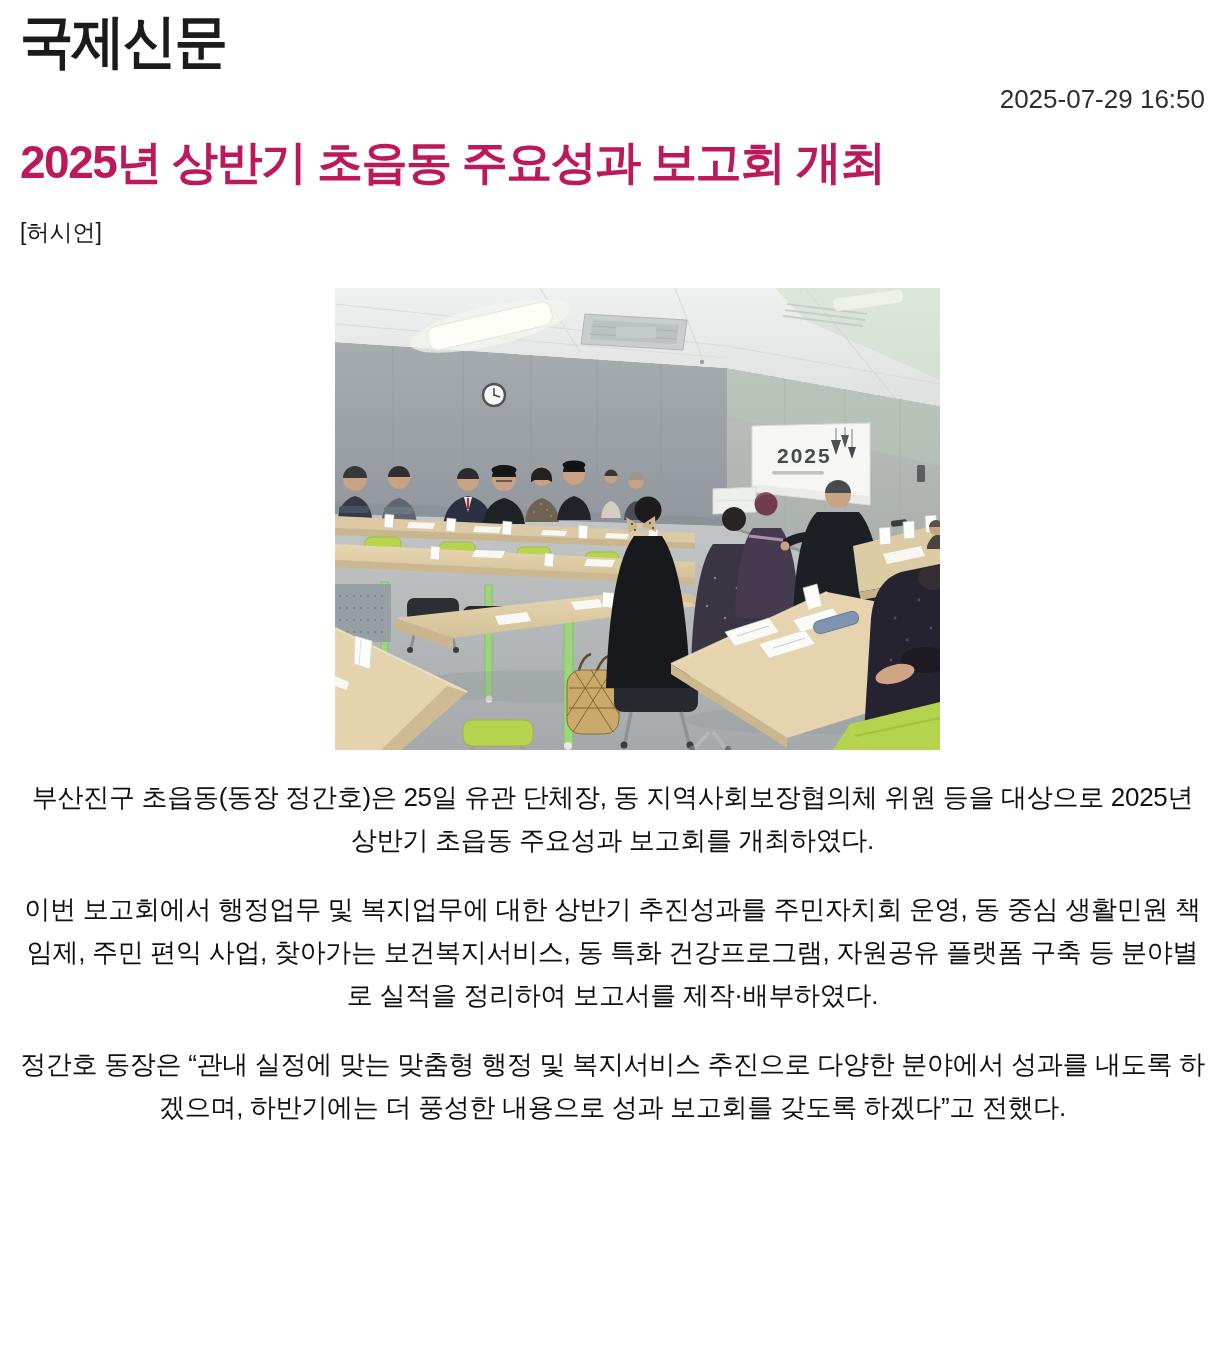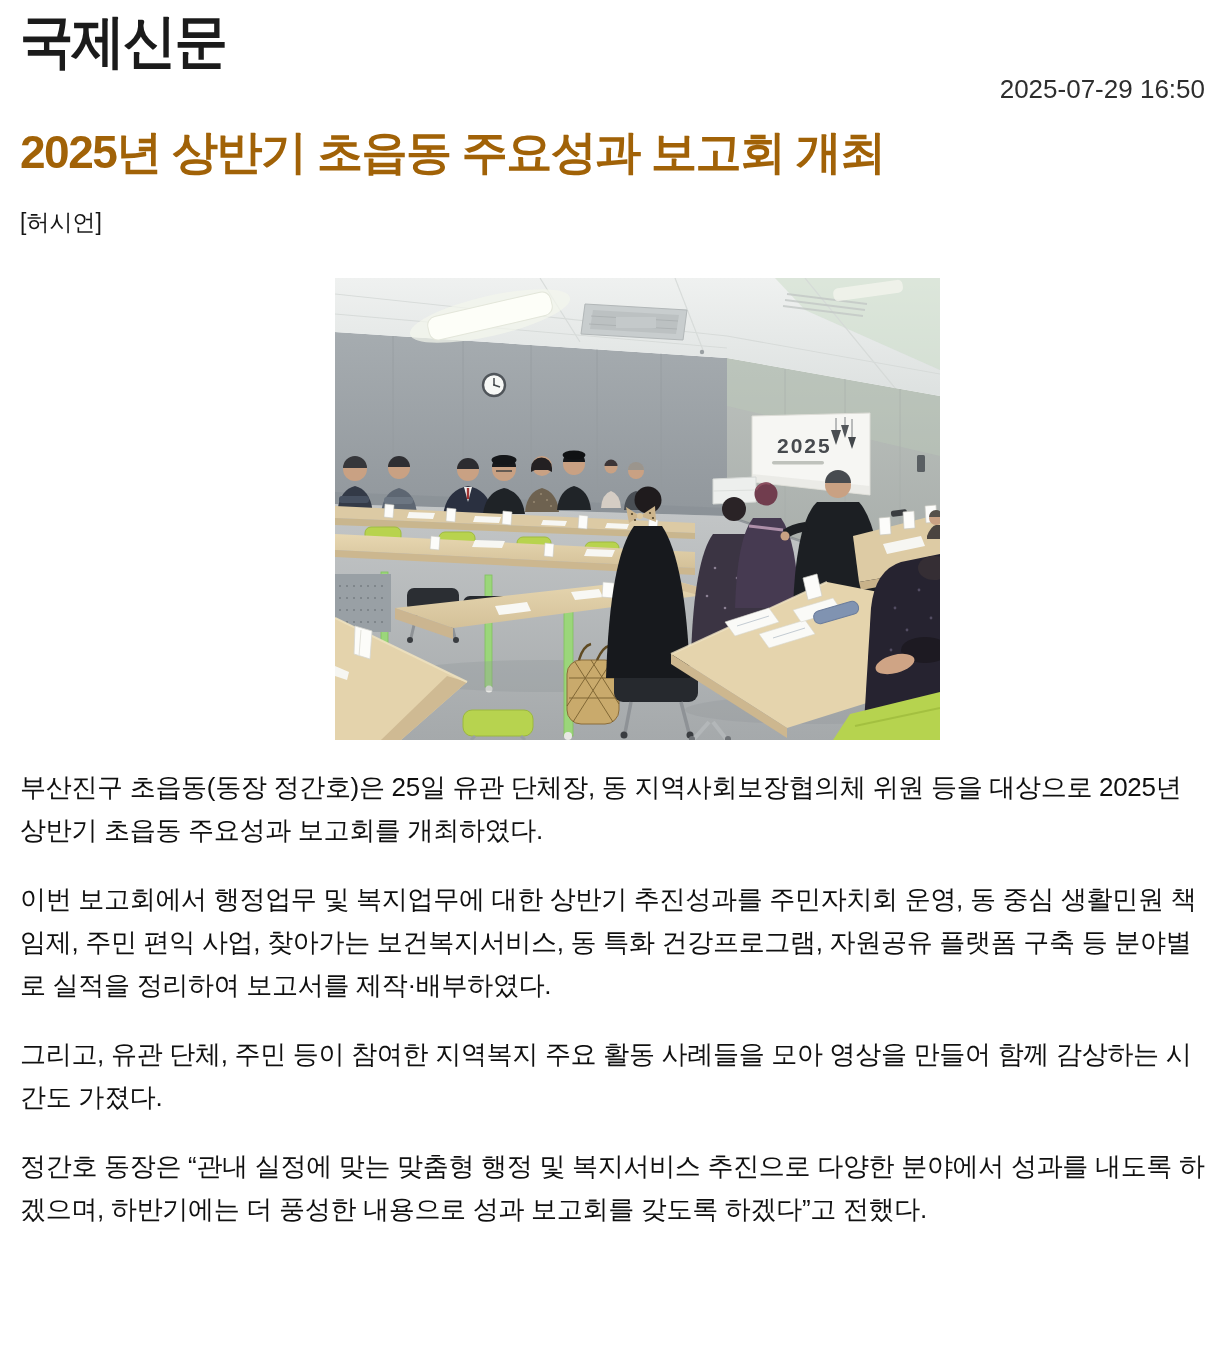--- a/index.html
+++ b/index.html
@@ -3,28 +3,28 @@
 <meta charset="utf-8">
 <style>
   html,body{margin:0;padding:0;background:#ffffff;}
   body{width:1227px;height:1371px;overflow:hidden;
        font-family:"Liberation Sans","DejaVu Sans",sans-serif;color:#111;}
   .page{padding:10px 22px 0 20px;}
   .masthead{position:relative;}
   .logo{display:inline-block;font-family:"Liberation Serif","DejaVu Serif",serif;
         font-size:58px;font-weight:900;color:#1b1b1b;letter-spacing:-2px;
         transform:scaleX(.92);transform-origin:left center;line-height:1.1;}
-  .date{font-size:26px;color:#2e2e2e;text-align:right;line-height:1.2;margin-top:0;}
-  h1.title{font-size:46px;line-height:1.12;font-weight:700;color:#a16207;
+  .date{font-size:26px;color:#2e2e2e;text-align:right;line-height:1.2;margin-top:10px;}
+  h1.title{font-size:46px;line-height:1.12;font-weight:700;color:#be185d;
            margin:22px 0 0;letter-spacing:-1.5px;}
   .byline{font-size:23px;color:#151515;margin-top:28px;}
   figure.photo{margin:40px auto 26px;width:555px;height:462px;padding:0;display:block;}
   figure.photo svg{display:block;}
   .body p{font-size:26px;line-height:43px;margin:0 0 26px;color:#101010;
-          letter-spacing:-0.3px;word-break:normal;}
+          letter-spacing:-0.3px;word-break:normal;text-align:center;}
 </style>
 </head>
 <body>
 
 <div class="page">
 
   <header class="masthead">
     <div class="logo">국제신문</div>
     <div class="date">2025-07-29 16:50</div>
   </header>
@@ -394,17 +394,16 @@
         <path d="M20,348 l17,5 -2,28 -16,-5 z" fill="#fcfcf9" stroke="#d5d5cf" stroke-width="0.8"></path>
         <line x1="26" y1="352" x2="24" y2="378" stroke="#e2e2da" stroke-width="1"></line>
         <polygon points="0,388 14,394 12,402 0,398" fill="#f6f6f2"></polygon>
       </g>
     </svg>
   </figure>
 
   <div class="body">
     <p>부산진구 초읍동(동장 정간호)은 25일 유관 단체장, 동 지역사회보장협의체 위원 등을 대상으로 2025년 상반기 초읍동 주요성과 보고회를 개최하였다.</p>
     <p>이번 보고회에서 행정업무 및 복지업무에 대한 상반기 추진성과를 주민자치회 운영, 동 중심 생활민원 책임제, 주민 편익 사업, 찾아가는 보건복지서비스, 동 특화 건강프로그램, 자원공유 플랫폼 구축 등 분야별로 실적을 정리하여 보고서를 제작·배부하였다.</p>
-    <p>그리고, 유관 단체, 주민 등이 참여한 지역복지 주요 활동 사례들을 모아 영상을 만들어 함께 감상하는 시간도 가졌다.</p>
     <p>정간호 동장은 “관내 실정에 맞는 맞춤형 행정 및 복지서비스 추진으로 다양한 분야에서 성과를 내도록 하겠으며, 하반기에는 더 풍성한 내용으로 성과 보고회를 갖도록 하겠다”고 전했다.</p>
   </div>
 
 </div>
 
 </body></html>

